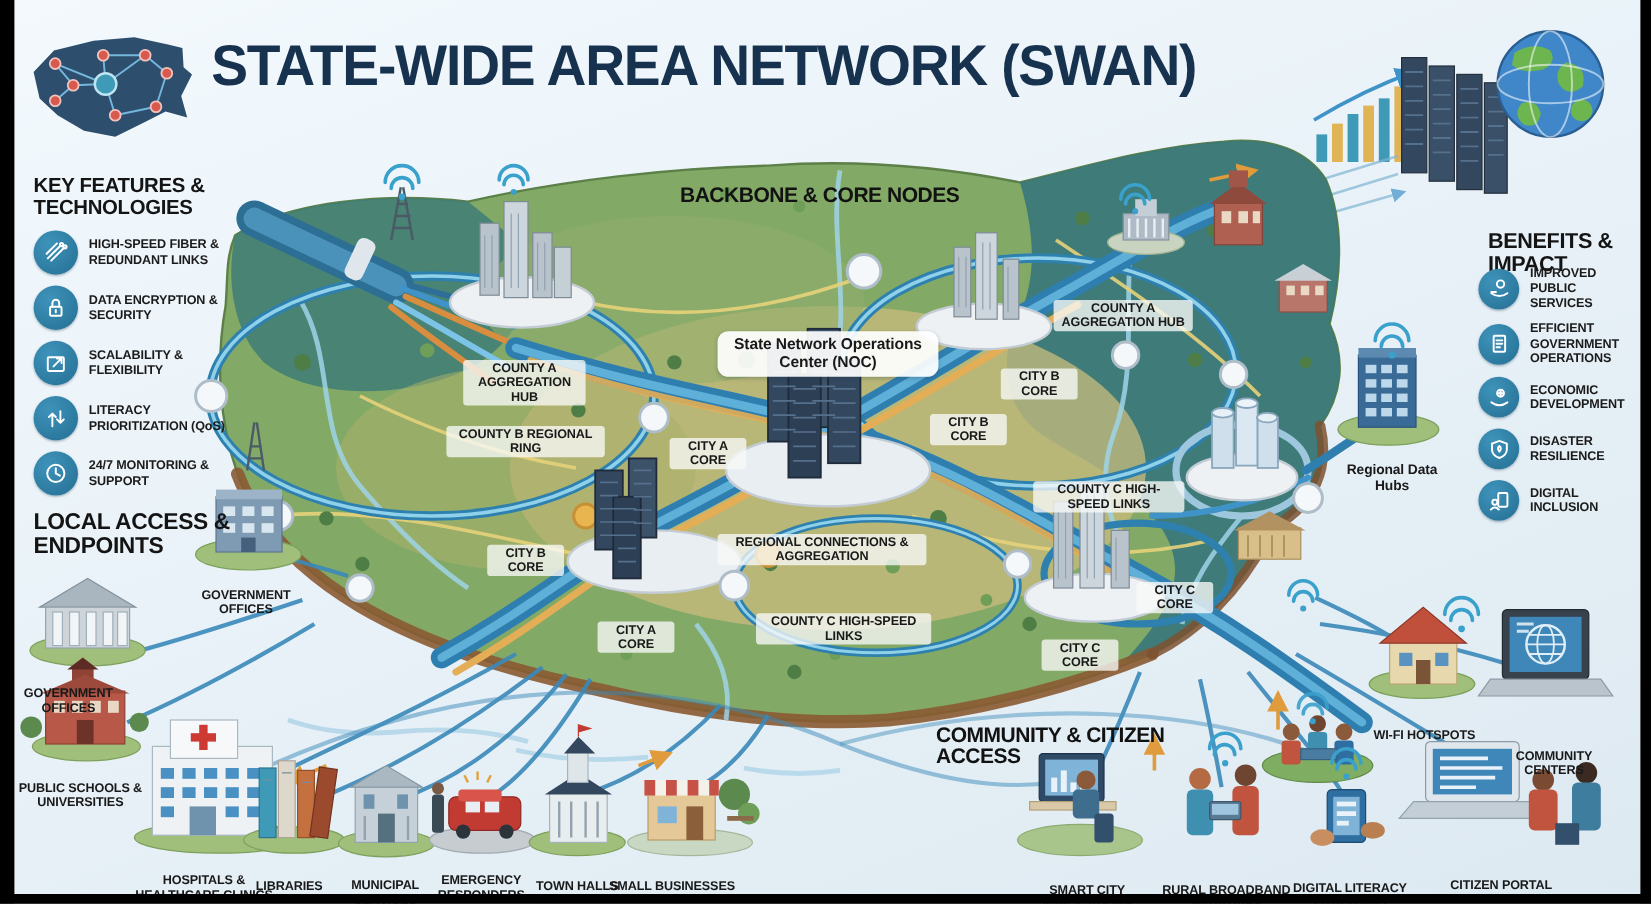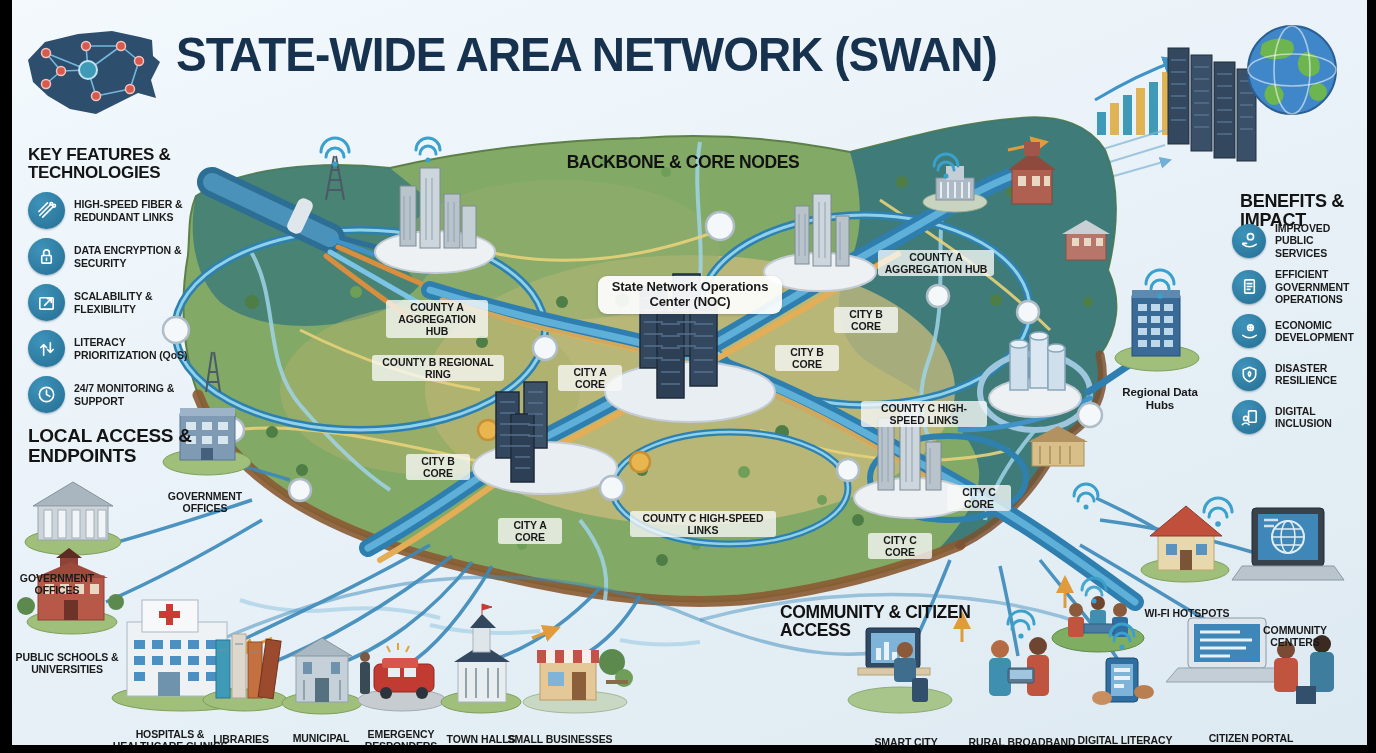--- a/index.html
+++ b/index.html
@@ -798,20 +798,21 @@
 
   <div class="mlabel" style="left:437px;top:276px;width:96px;">COUNTY A AGGREGATION HUB</div>
   <div class="mlabel" style="left:438px;top:331px;width:126px;">COUNTY B REGIONAL RING</div>
   <div class="mlabel" style="left:590px;top:341px;width:58px;">CITY A CORE</div>
   <div class="mlabel" style="left:438px;top:430px;width:58px;">CITY B CORE</div>
   <div class="mlabel" style="left:530px;top:494px;width:58px;">CITY A CORE</div>
   <div class="mlabel" style="left:936px;top:226px;width:110px;">COUNTY A AGGREGATION HUB</div>
   <div class="mlabel" style="left:866px;top:283px;width:58px;">CITY B CORE</div>
   <div class="mlabel" style="left:807px;top:321px;width:58px;">CITY B CORE</div>
   <div class="mlabel" style="left:924px;top:377px;width:120px;">COUNTY C HIGH-SPEED LINKS</div>
+  <div class="mlabel" style="left:685px;top:421px;width:168px;">REGIONAL CONNECTIONS &amp; AGGREGATION</div>
   <div class="mlabel" style="left:703px;top:487px;width:140px;">COUNTY C HIGH-SPEED LINKS</div>
   <div class="mlabel" style="left:979px;top:461px;width:58px;">CITY C CORE</div>
   <div class="mlabel" style="left:900px;top:509px;width:58px;">CITY C CORE</div>
   <div class="mlabel nobg plain-case" style="left:1160px;top:362px;width:90px;">Regional Data Hubs</div>
   <div class="mlabel nobg" style="left:1187px;top:583px;width:130px;">WI-FI HOTSPOTS</div>
   <div class="mlabel nobg" style="left:1295px;top:600px;width:92px;">COMMUNITY CENTERS</div>
 
   <div class="mlabel heading" style="left:880px;top:578px;width:200px;text-align:left;transform:translateX(-50%);">COMMUNITY &amp; CITIZEN ACCESS</div>
 
   <div class="mlabel nobg" style="left:205px;top:466px;width:90px;">GOVERNMENT OFFICES</div>

